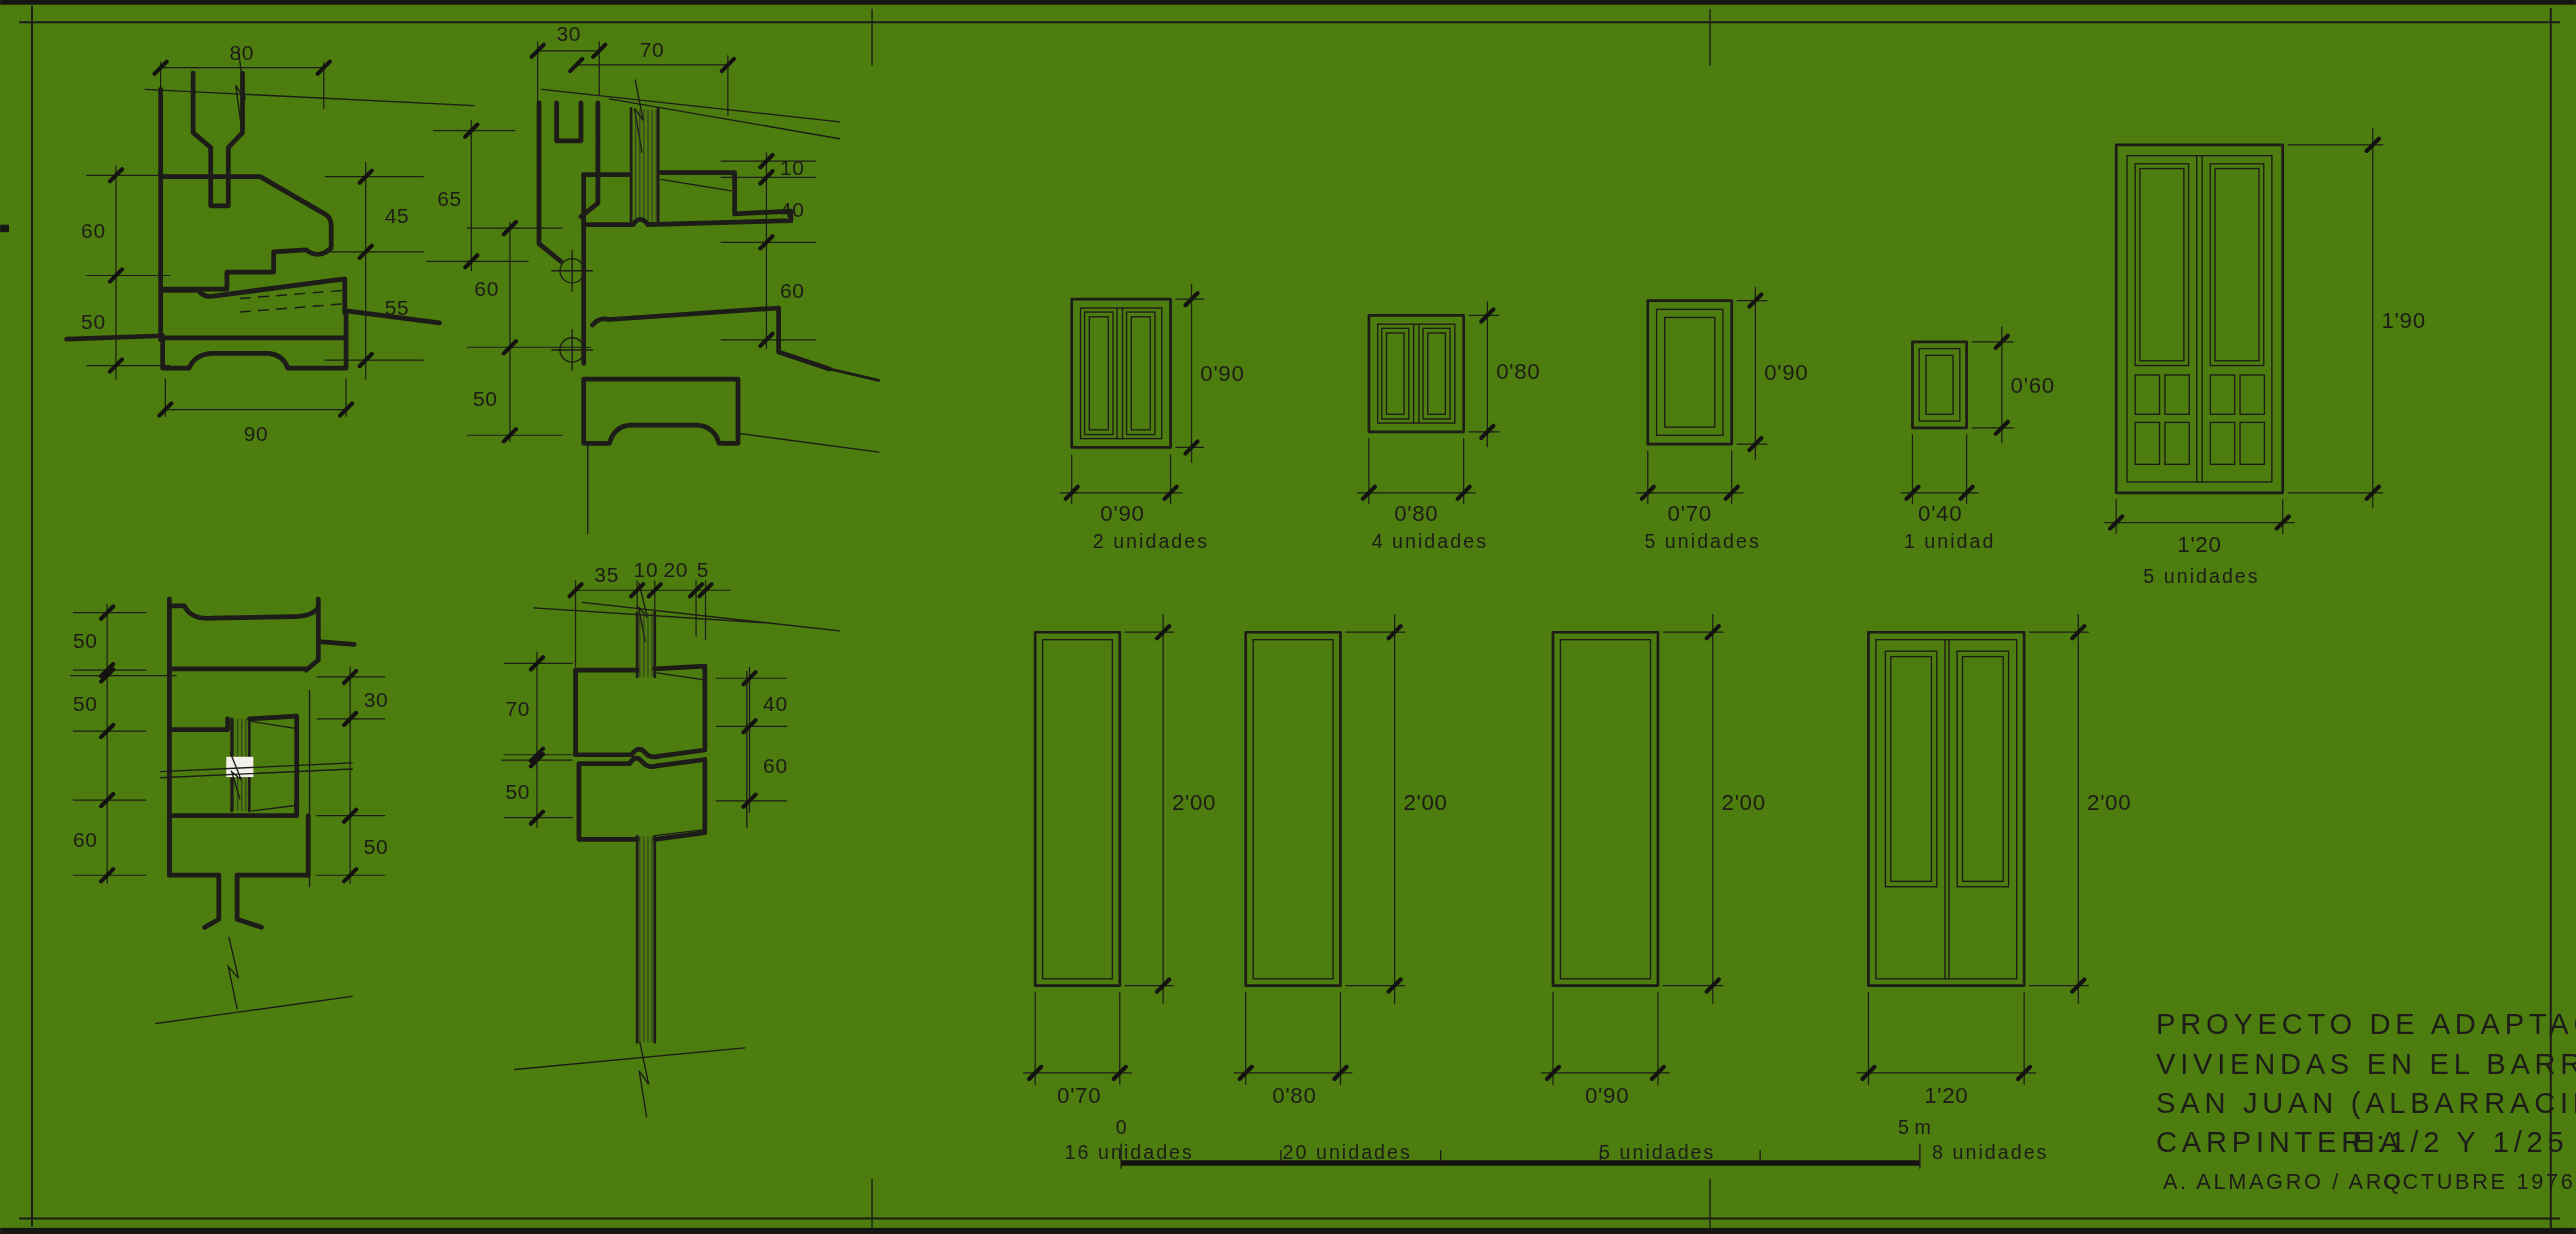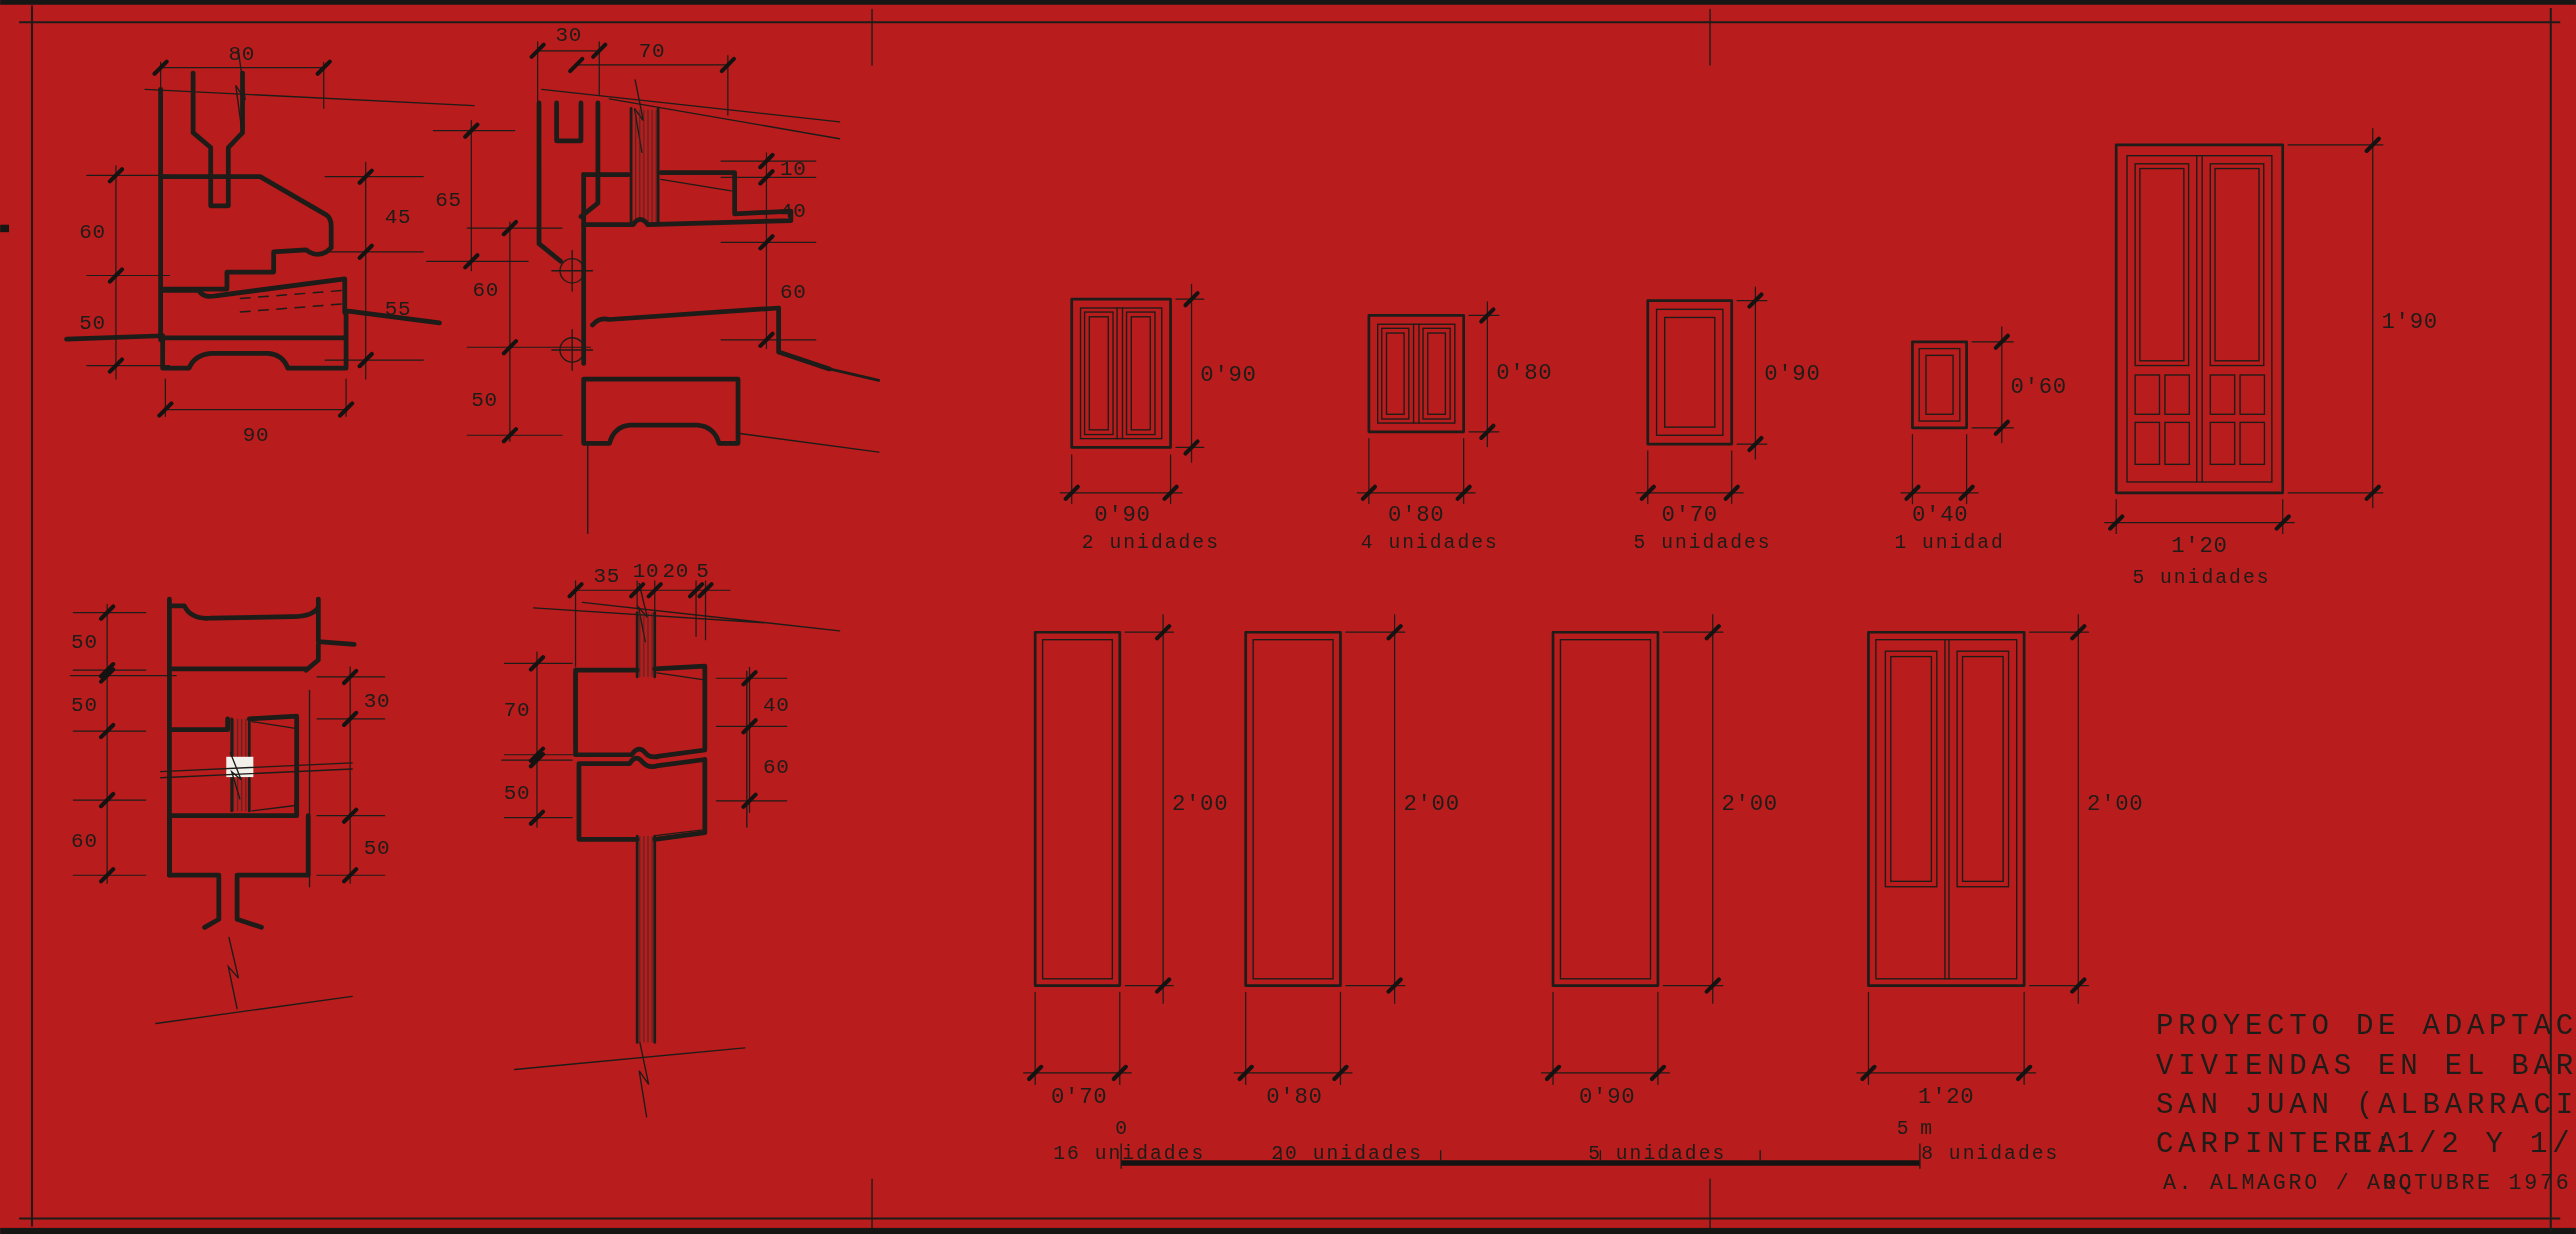--- a/index.html
+++ b/index.html
@@ -1,17 +1,17 @@
 <!DOCTYPE html>
 <html style="font-size:10.8px"><head>
 <meta charset="utf-8">
 <style>
   html,body{margin:0;padding:0;background:#888;}
-  .sheet{position:relative;width:2576px;height:1234px;background:#b91c1c;overflow:hidden;
-         font-family:Liberation Mono, monospace;}
+  .sheet{position:relative;width:2576px;height:1234px;background:#4d7c0f;overflow:hidden;
+         font-family:Liberation Sans, sans-serif;}
   svg{position:absolute;inset:0;display:block;}
   
   .tk{stroke:#1d1c18;stroke-width:7;fill:none;stroke-linecap:round;stroke-linejoin:round}
   .md{stroke:#1d1c18;stroke-width:4;fill:none;stroke-linecap:round;stroke-linejoin:round}
   .tn{stroke:#1d1c18;stroke-width:2;fill:none;stroke-linecap:round}
   .dl{stroke:#1d1c18;stroke-width:1.8;fill:none;stroke-linecap:round}
   .dash{stroke:#1d1c18;stroke-width:2.2;fill:none;stroke-dasharray:16 11}
   .tick{stroke:#141311;stroke-width:6;fill:none;stroke-linecap:round}
   .rg{stroke:#1d1c18;stroke-width:3;fill:none}
   .wood{fill:url(#woodgrain);stroke:none}

